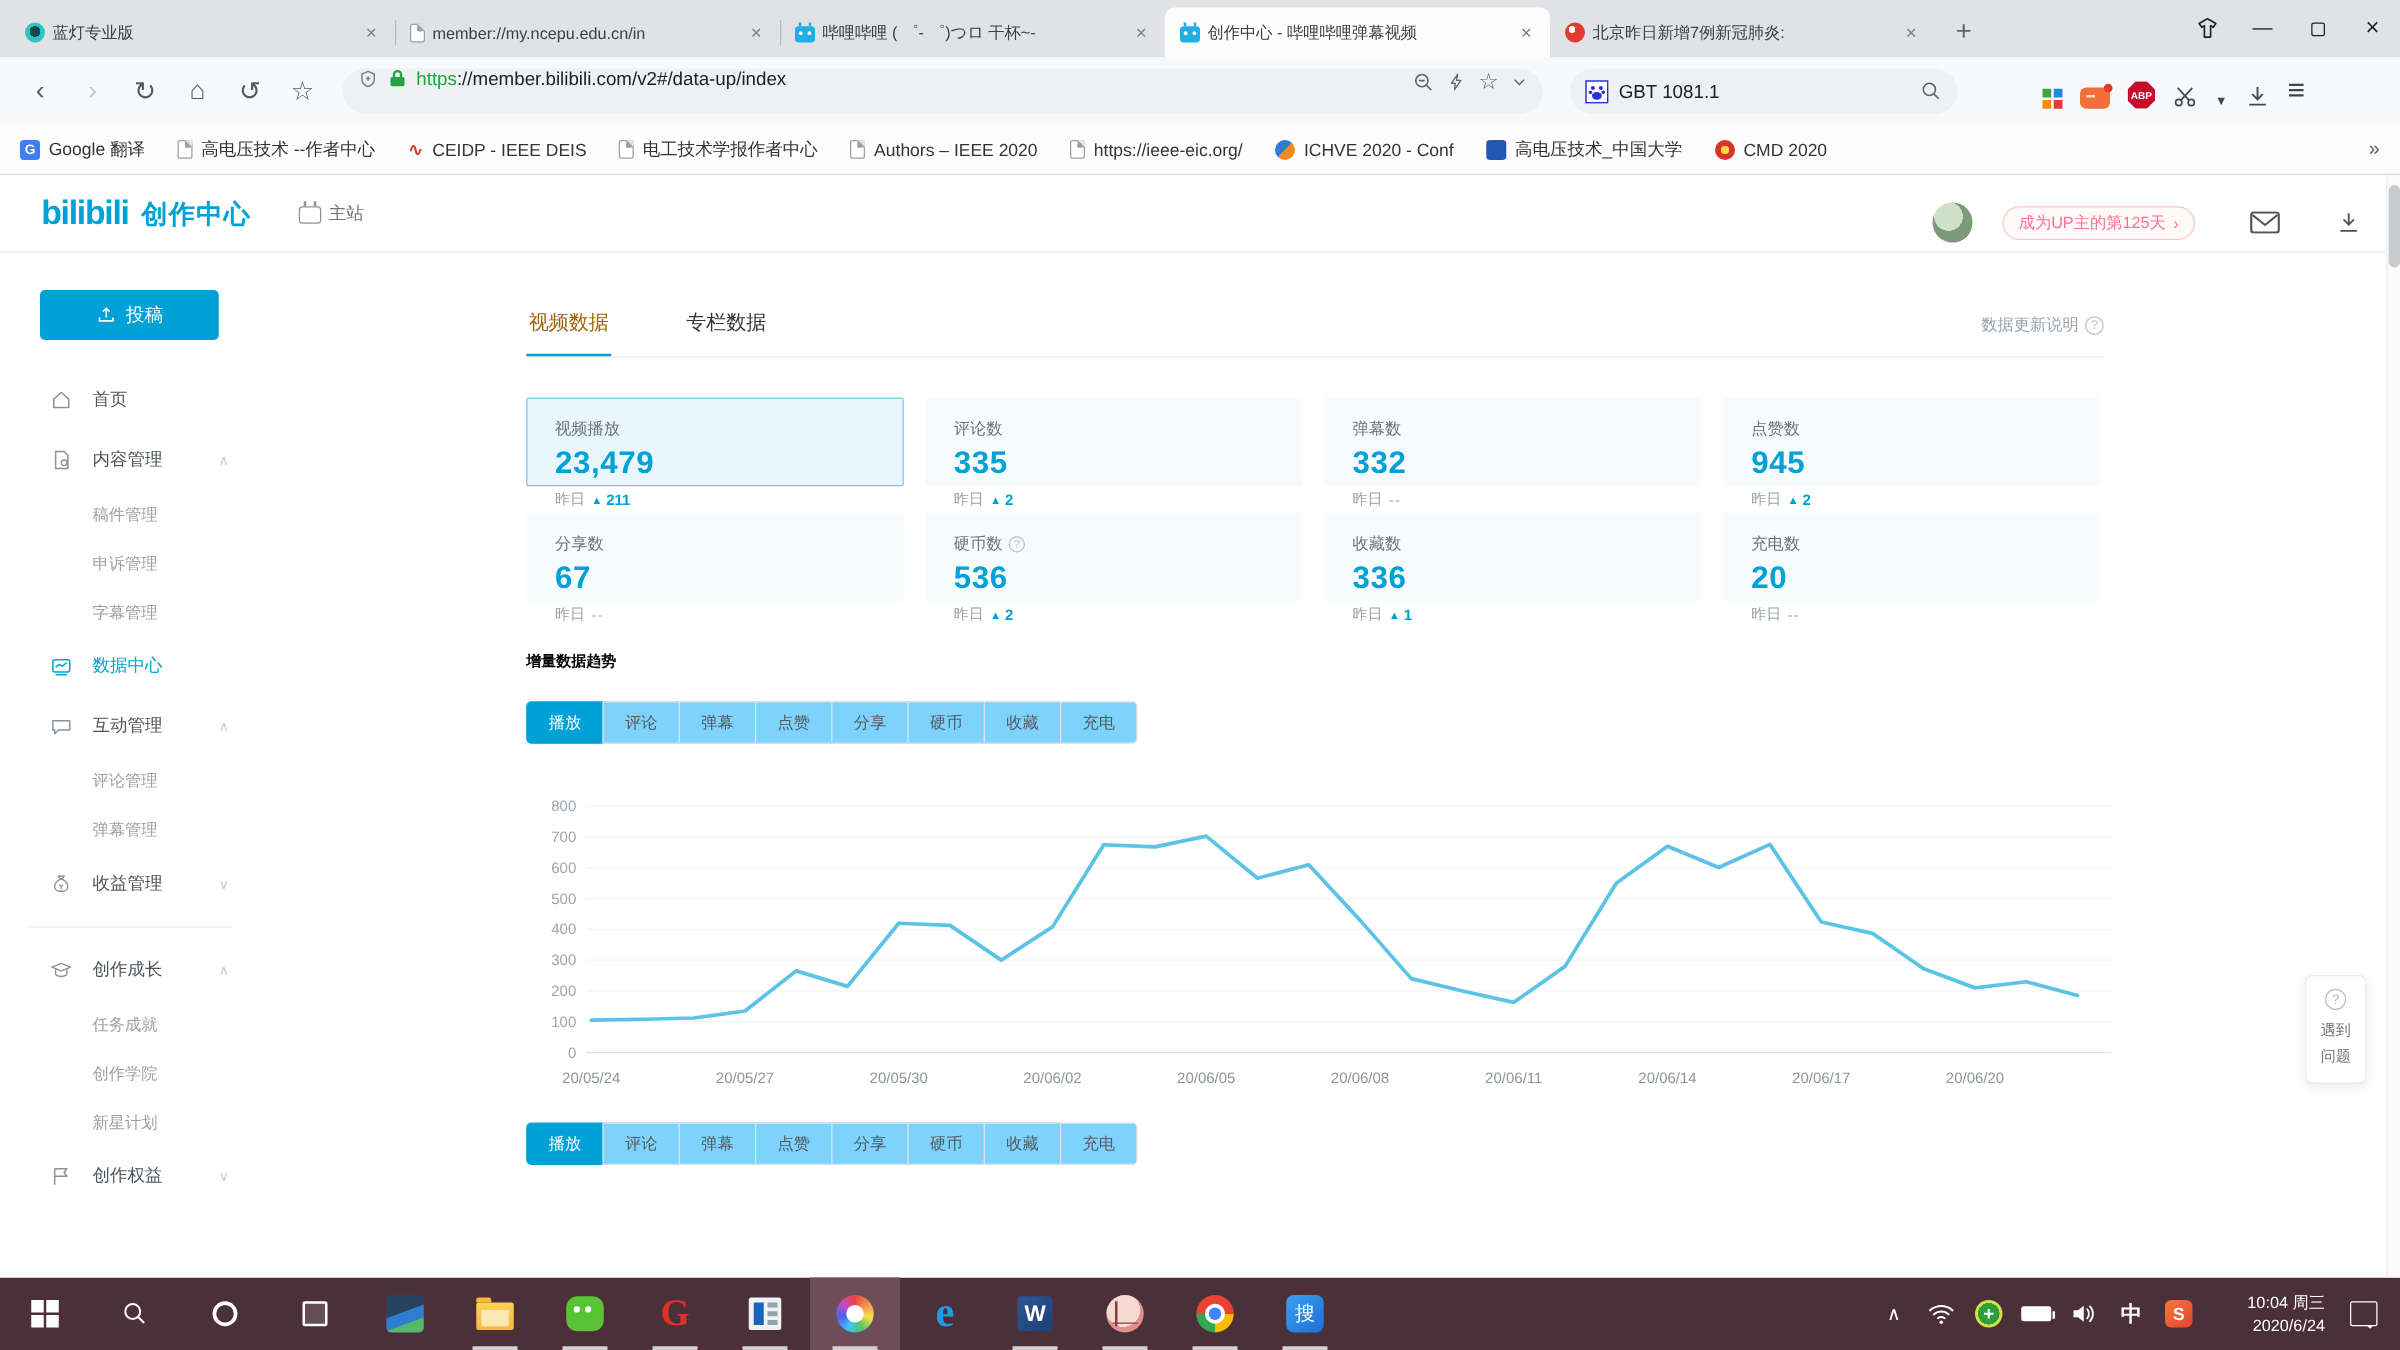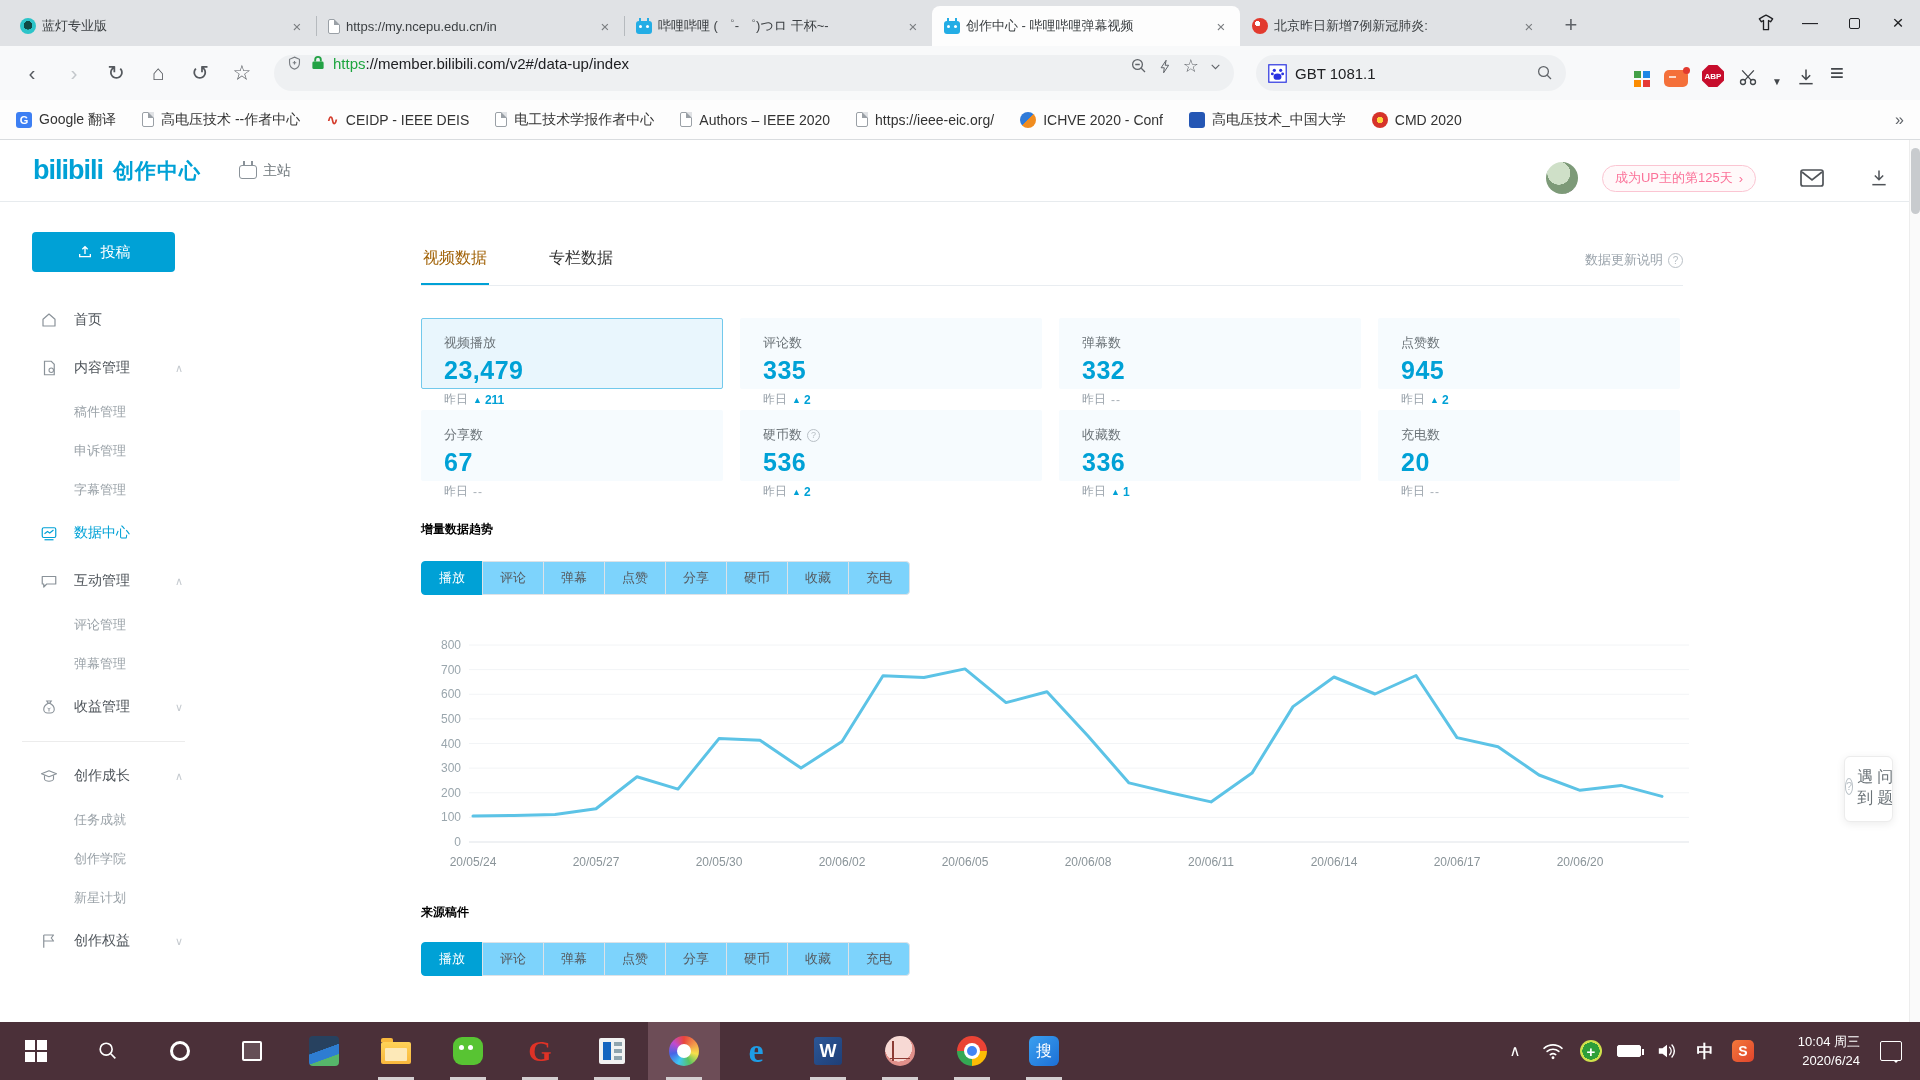--- a/index.html
+++ b/index.html
@@ -130,23 +130,23 @@
   .segbtn:last-child { border-radius:0 4px 4px 0; }
   .segbtn.active { background:#00a1d6; border-color:#00a1d6; color:#fff; }
   .chart-wrap { margin-top:25px; }
   .ytick { font-size:12px; fill:#9aa6ad; }
   .xtick { font-size:12px; fill:#8a9499; }
 
   .source-title { margin-top:28px; }
   .segbar.partial { margin-top:21px; }
 
   
-  .float-help { position:absolute; right:27px; top:616px; width:49px; padding:10px 0 12px; background:#fff;
+  .float-help { position:absolute; right:27px; top:640px; width:49px; padding:10px 0 12px; background:#fff;
                 border:1px solid #ececec; border-radius:6px; box-shadow:0 2px 8px rgba(0,0,0,.08);
-                display:flex; flex-direction:row; align-items:center; gap:4px; font-size:16px; color:#6b7378; }
+                display:flex; flex-direction:column; align-items:center; gap:4px; font-size:12px; color:#6b7378; }
   .float-help .q-ic { width:17px; height:17px; font-size:11px; margin-bottom:4px; }
   .page-scrollbar { position:absolute; right:0; top:0; bottom:0; width:11px; background:#fafafa; border-left:1px solid #ededed; }
   .page-scrollbar .thumb { position:absolute; top:8px; left:1px; width:9px; height:66px; background:#c8cbce; border-radius:5px; }
 
   
   .taskbar { height:58px; background:#4b3039; display:flex; align-items:stretch; color:#fff; }
   .tb-app { width:72px; display:flex; align-items:center; justify-content:center; position:relative; }
   .tb-app.running::after { content:""; position:absolute; bottom:0; left:18px; right:18px; height:3px; background:#d4cfd1; }
   .tb-app.active-app { background:#6d4d57; }
   .win-logo { width:22px; height:22px; display:grid; grid-template-columns:10px 10px; grid-template-rows:10px 10px; gap:2px; }
@@ -196,21 +196,21 @@
 <body>
 
 <div class="tabbar">
   <div class="tab">
     <span class="favicon fav-lantern ic"></span>
     <span class="tab-title">蓝灯专业版</span>
     <span class="tab-close">×</span>
   </div>
   <div class="tab">
     <span class="favicon fav-page ic"></span>
-    <span class="tab-title">https://my.ncepu.edu.cn/in</span>
+    <span class="tab-title">member://my.ncepu.edu.cn/in</span>
     <span class="tab-close">×</span>
   </div>
   <div class="tab">
     <span class="favicon fav-bili ic"></span>
     <span class="tab-title">哔哩哔哩 ( ゜- ゜)つロ 干杯~-</span>
     <span class="tab-close">×</span>
   </div>
   <div class="tab active">
     <span class="favicon fav-bili ic"></span>
     <span class="tab-title">创作中心 - 哔哩哔哩弹幕视频</span>
@@ -652,21 +652,20 @@
             <text x="544" y="246" text-anchor="middle" class="xtick">20/06/05</text>
             <text x="667" y="246" text-anchor="middle" class="xtick">20/06/08</text>
             <text x="790" y="246" text-anchor="middle" class="xtick">20/06/11</text>
             <text x="913" y="246" text-anchor="middle" class="xtick">20/06/14</text>
             <text x="1036" y="246" text-anchor="middle" class="xtick">20/06/17</text>
             <text x="1159" y="246" text-anchor="middle" class="xtick">20/06/20</text>
             <polyline points="52,196.1 93,195.4 134,194.4 175,188.8 216,156.7 257,169.1 298,118.6 339,120.3 380,148.1 421,121.5 462,55.8 503,57.5 544,48.9 585,82.6 626,71.8 667,116.1 708,162.9 749,172.8 790,181.9 831,153.1 872,86.6 913,57.0 954,74.0 995,55.5 1036,117.6 1077,126.7 1118,155.0 1159,170.3 1200,165.4 1241,176.4" fill="none" stroke="#5cc3e6" stroke-width="3" stroke-linejoin="round" stroke-linecap="round"></polyline>
           </svg>
       </div>
 
-      <div class="section-title source-title">来源稿件</div>
       <div class="segbar partial">
         <span class="segbtn active">播放</span>
         <span class="segbtn">评论</span>
         <span class="segbtn">弹幕</span>
         <span class="segbtn">点赞</span>
         <span class="segbtn">分享</span>
         <span class="segbtn">硬币</span>
         <span class="segbtn">收藏</span>
         <span class="segbtn">充电</span>
       </div>

